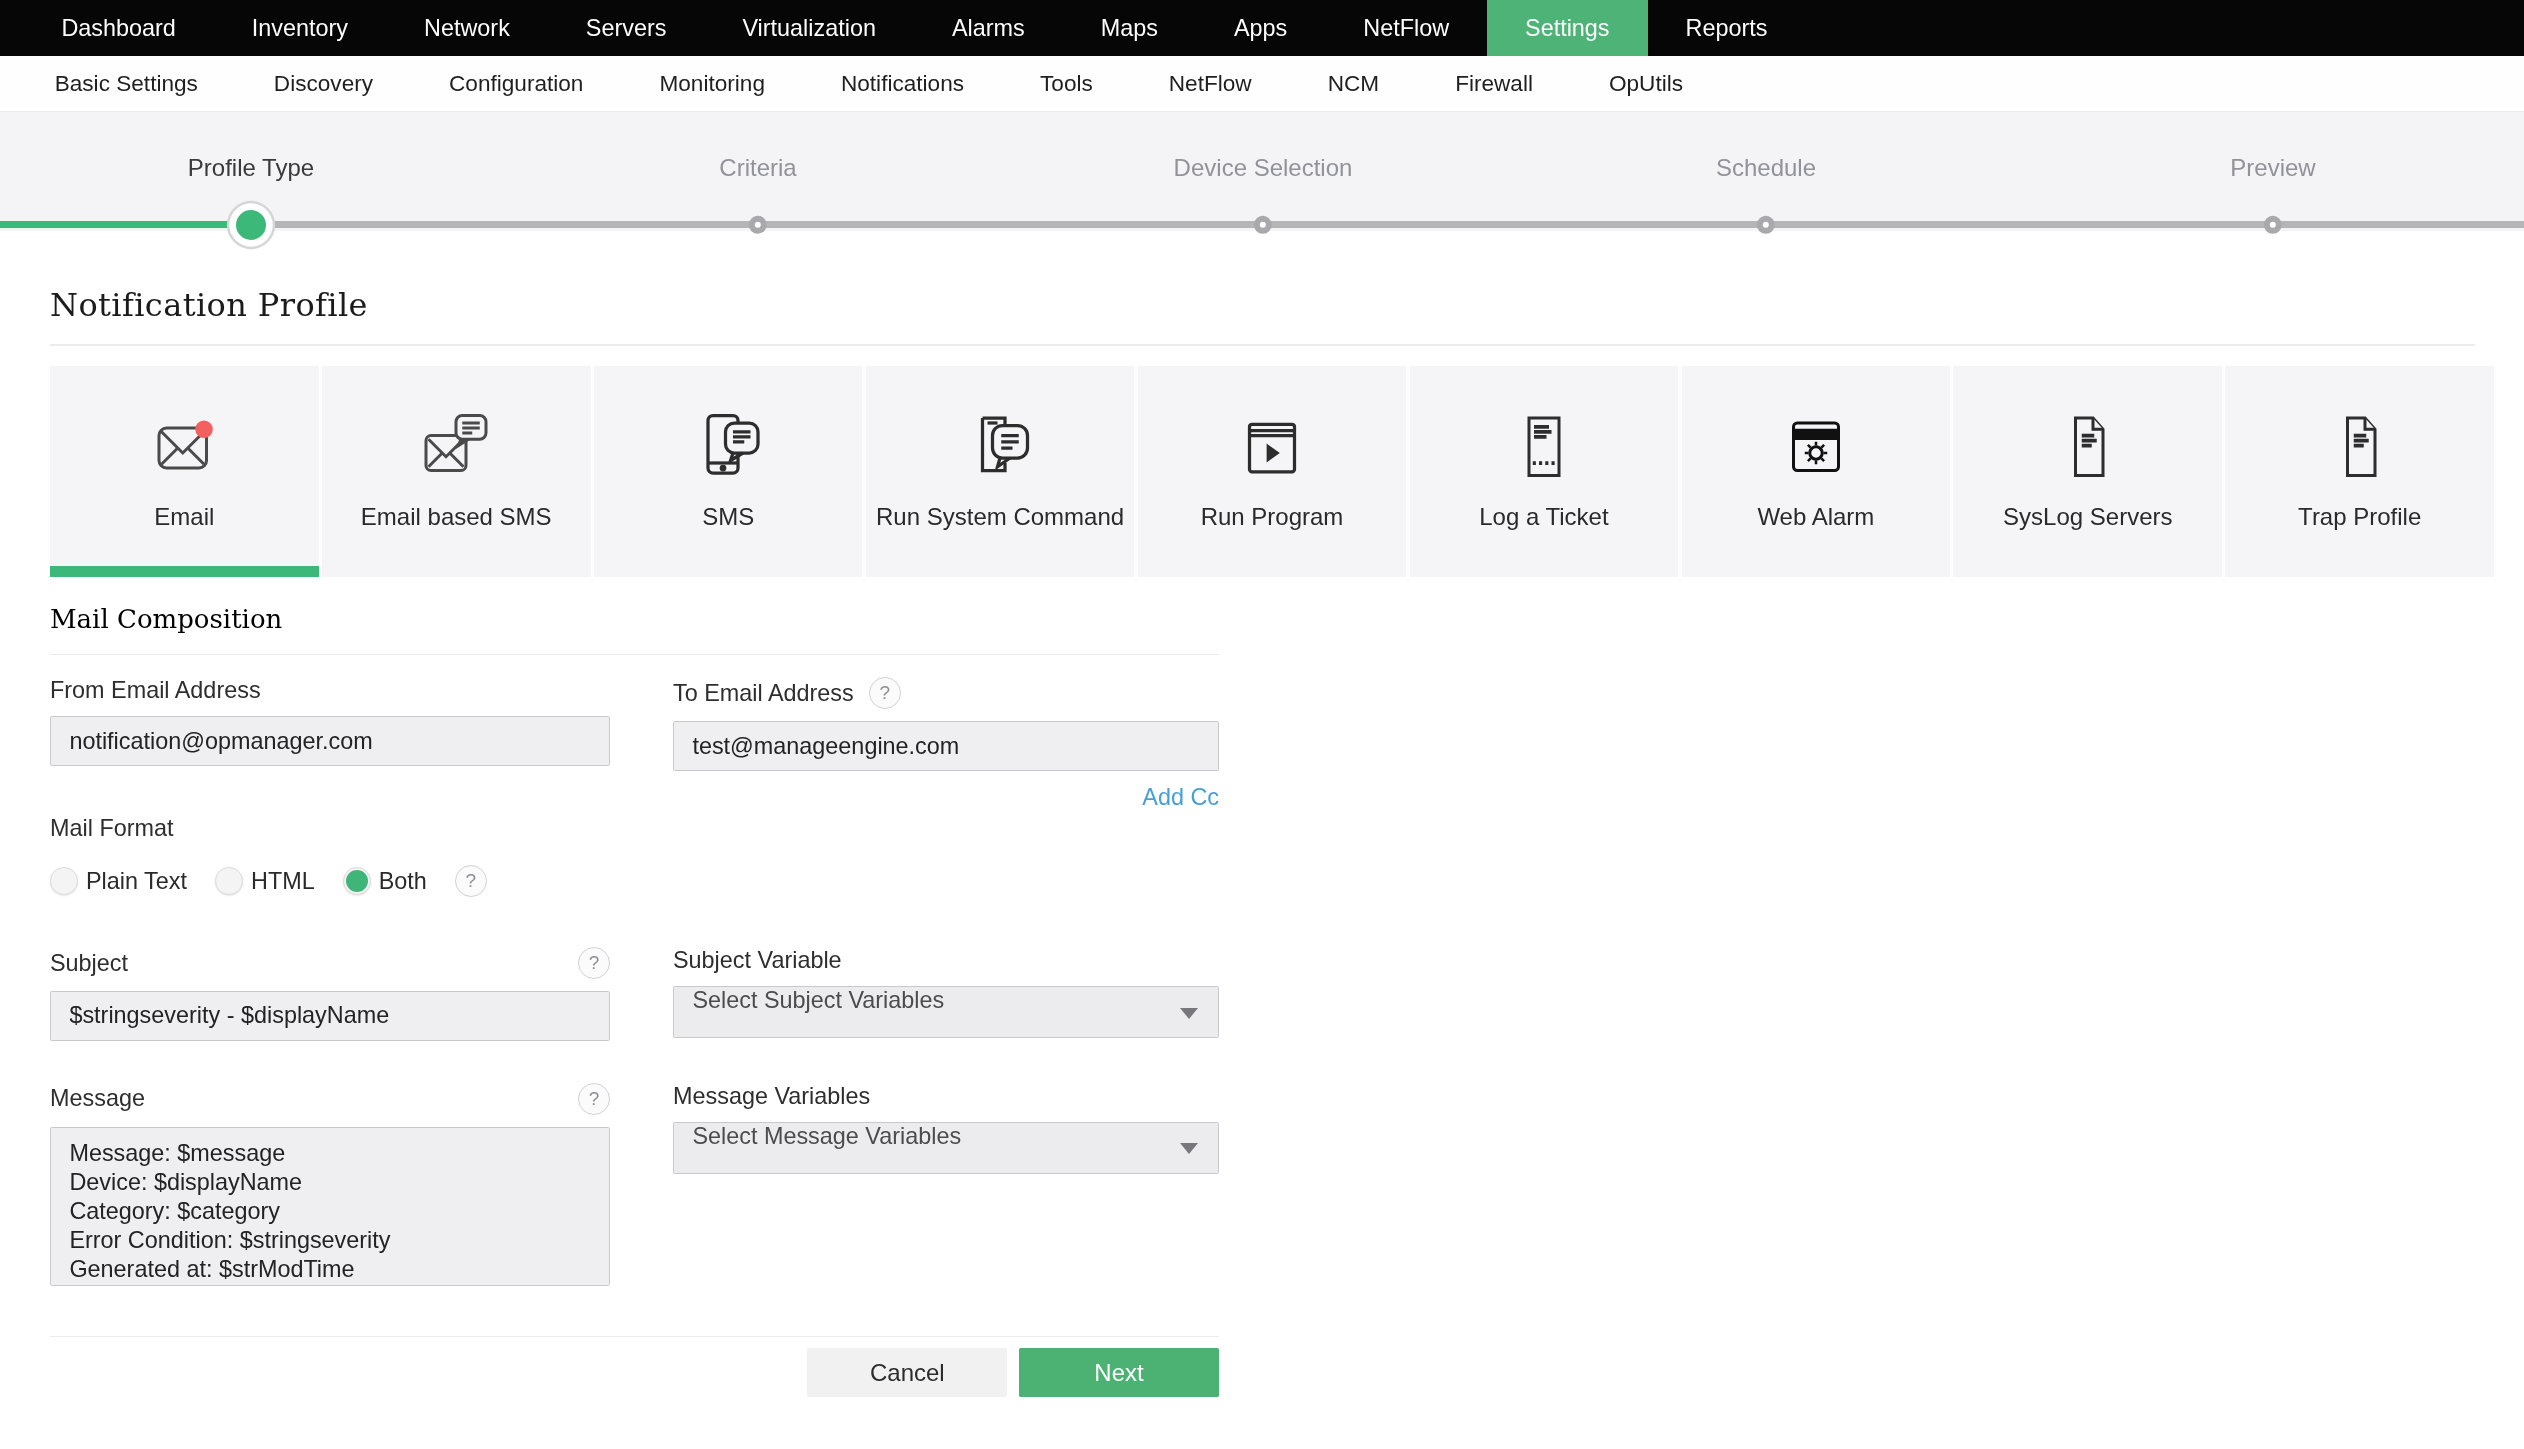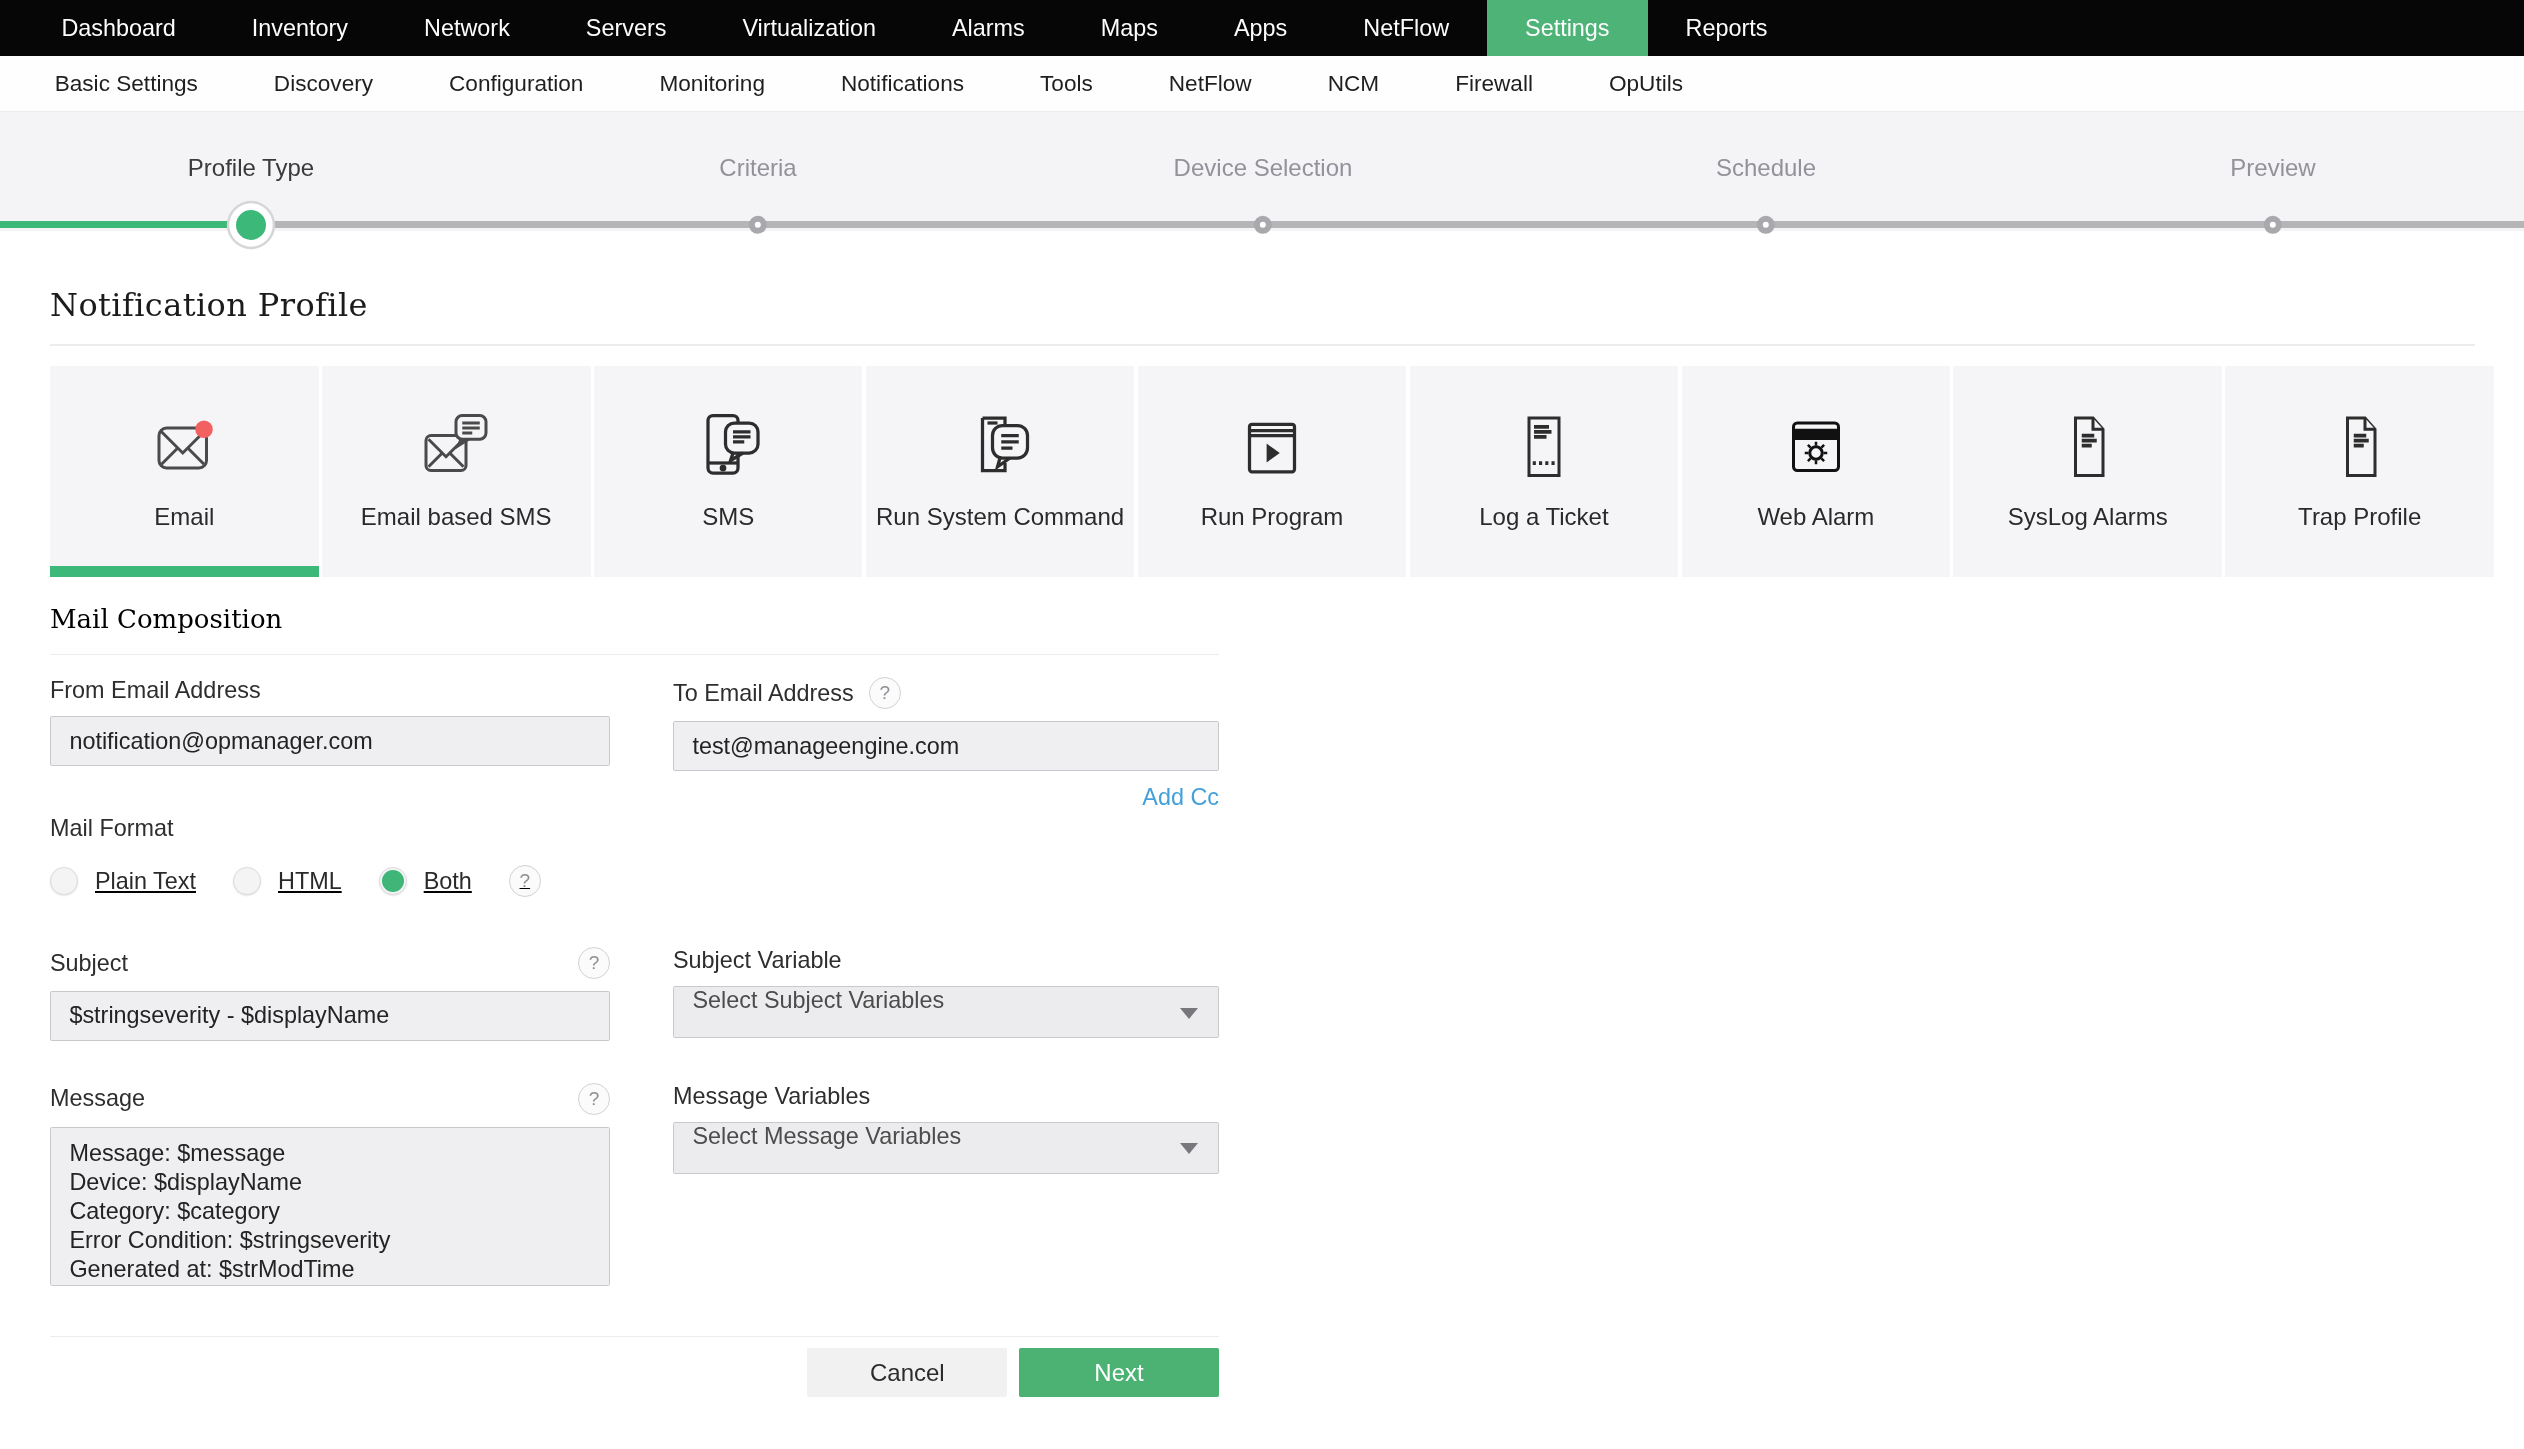--- a/index.html
+++ b/index.html
@@ -56,21 +56,21 @@
   .field-label { font-size: 23.4px; color: #2e2e2e; }
   .help { width: 32px; height: 32px; border-radius: 50%; border: 1.7px solid #d2d2d6; background: #fbfbfc;
     color: #8d8d93; font-size: 19px; display: inline-flex; align-items: center; justify-content: center;
     cursor: pointer; flex: none; }
   .text-input { margin-top: 11.7px; width: 100%; height: 50px; background: #efeff1;
     border: 0.8px solid #c9c9cd; border-radius: 1.7px; font-size: 23.4px; color: #232323;
     padding: 0 18.4px; font-family: "Liberation Sans", sans-serif; outline: none; }
   .addcc-row { margin-top: 13.4px; text-align: right; }
   .addcc-link { font-size: 23.4px; color: #45a0da; text-decoration: none; cursor: pointer; }
 
-  .radio-row { margin-top: 23.4px; display: flex; align-items: center; gap: 17px; text-decoration: underline; }
+  .radio-row { margin-top: 23.4px; display: flex; align-items: center; gap: 8px; }
   .radio { width: 28px; height: 28px; border-radius: 50%; background: #f4f4f5;
     border: 1.7px solid #dddde1; box-shadow: 0 0.8px 1.7px rgba(0,0,0,0.12); cursor: pointer;
     display: inline-flex; align-items: center; justify-content: center; flex: none; }
   .radio.selected::after { content: ""; width: 22px; height: 22px; border-radius: 50%; background: #3fb577; }
   .radio-label { font-size: 23.4px; color: #2a2a2a; margin-right: 20px; }
 
   .select { margin-top: 11.7px; position: relative; width: 100%; height: 52px; background: #ececee;
     border: 0.8px solid #c9c9cd; border-radius: 1.7px; display: flex; 
     padding: 0 18.4px; cursor: pointer; }
   .select-text { font-size: 23.4px; color: #4c4c4c; }
@@ -238,21 +238,21 @@
     </div>
 
     <div class="tile">
       <span class="tile-icon">
         <svg width="80" height="80" viewBox="0 0 64 64" fill="none" stroke="#2d2d2d" stroke-width="2.4">
           <path d="M22 8 h14 l8 9 v37 h-22 Z"></path>
           <path d="M36 8 v9 h8" fill="#f5f5f7"></path>
           <path d="M27 22 h10 M27 26 h12 M27 30 h8" stroke-width="3"></path>
         </svg>
       </span>
-      <span class="tile-label">SysLog Alarms</span>
+      <span class="tile-label">SysLog Servers</span>
     </div>
 
     <div class="tile">
       <span class="tile-icon">
         <svg width="80" height="80" viewBox="0 0 64 64" fill="none" stroke="#2d2d2d" stroke-width="2.4">
           <path d="M22 8 h14 l8 9 v37 h-22 Z"></path>
           <path d="M36 8 v9 h8" fill="#f5f5f7"></path>
           <path d="M27 22 h10 M27 26 h12 M27 30 h8" stroke-width="3"></path>
         </svg>
       </span>

